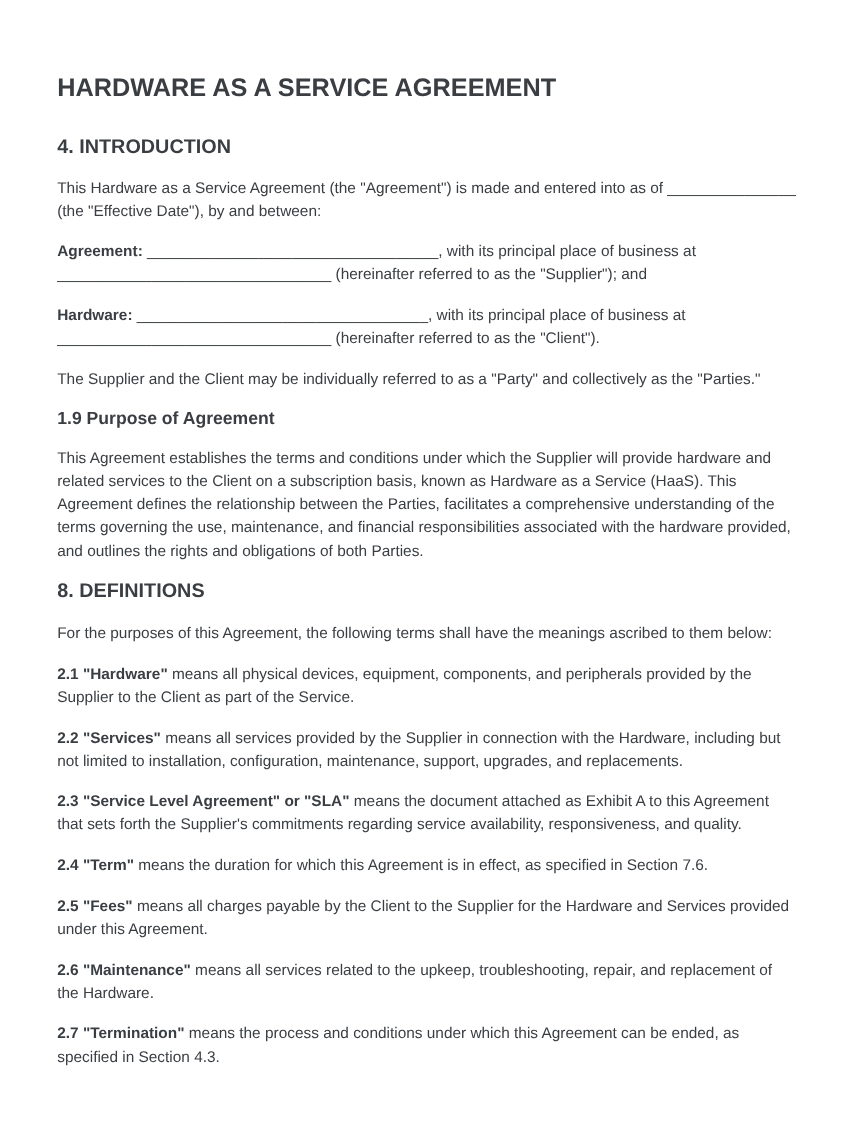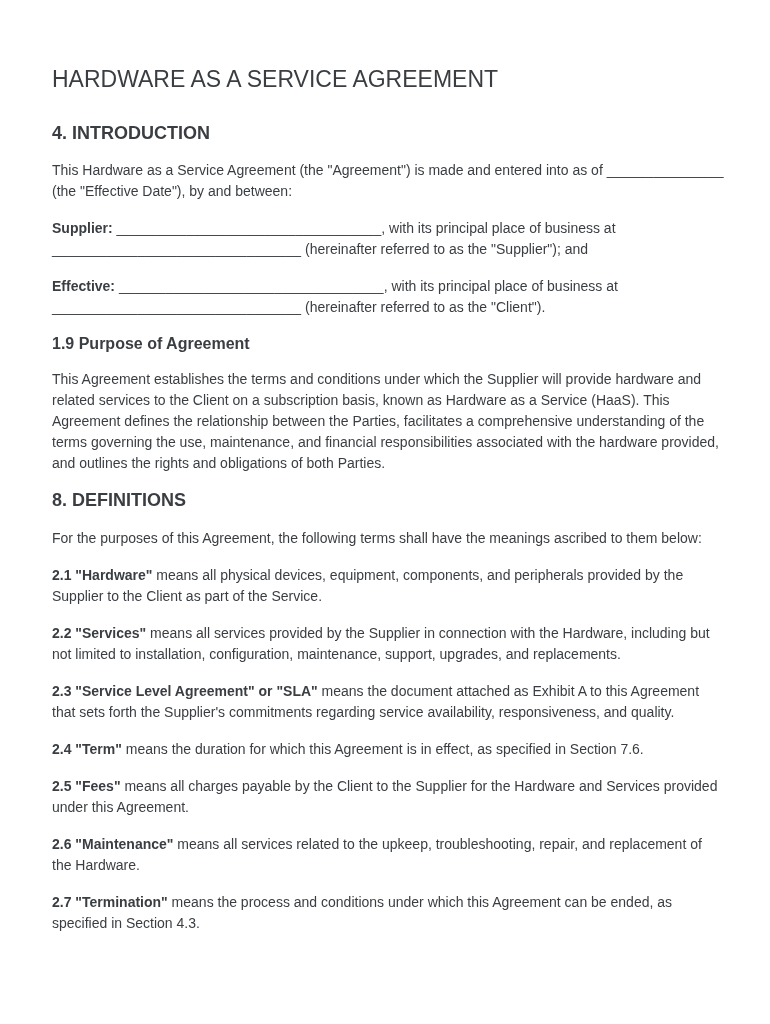--- a/index.html
+++ b/index.html
@@ -13,21 +13,21 @@
     box-sizing: border-box;
     padding: 66px 46px 0 52px;
     background: #ffffff;
     font-family: "Liberation Sans", "DejaVu Sans", sans-serif;
     color: #3a3e42;
     overflow: hidden;
   }
   h1.doc-title {
     font-size: 23px;
     line-height: 1.2;
-    font-weight: 400;
+    font-weight: 700;
     margin: 0 0 29px 0;
   }
   h2.section-heading {
     font-size: 18px;
     line-height: 1.2;
     font-weight: 700;
     margin: 14px 0 12px 0;
   }
   h3.subsection-heading {
     font-size: 16px;
@@ -45,22 +45,23 @@
   }
 </style>
 </head>
 <body>
 
 <div class="page" style="background: rgb(255, 255, 255); color: rgb(58, 62, 66);">
   <h1 class="doc-title">HARDWARE AS A SERVICE AGREEMENT</h1>
   <div id="doc-body">
       <h2 class="section-heading"><span class="b">4. INTRODUCTION</span></h2>
       <p class="paragraph"><span>This Hardware as a Service Agreement (the "Agreement") is made and entered into as of _______________ (the "Effective Date"), by and between:</span></p>
-      <p class="paragraph"><span class="b">Supplier:</span><span> __________________________________, with its principal place of business at ________________________________ (hereinafter referred to as the "Supplier"); and</span></p>
-      <p class="paragraph"><span class="b">Effective:</span><span> __________________________________, with its principal place of business at ________________________________ (hereinafter referred to as the "Client").</span></p>
+      <p class="paragraph"><span class="b">Agreement:</span><span> __________________________________, with its principal place of business at ________________________________ (hereinafter referred to as the "Supplier"); and</span></p>
+      <p class="paragraph"><span class="b">Hardware:</span><span> __________________________________, with its principal place of business at ________________________________ (hereinafter referred to as the "Client").</span></p>
+      <p class="paragraph"><span>The Supplier and the Client may be individually referred to as a "Party" and collectively as the "Parties."</span></p>
       <h3 class="subsection-heading"><span class="b">1.9 Purpose of Agreement</span></h3>
       <p class="paragraph"><span>This Agreement establishes the terms and conditions under which the Supplier will provide hardware and related services to the Client on a subscription basis, known as Hardware as a Service (HaaS). This Agreement defines the relationship between the Parties, facilitates a comprehensive understanding of the terms governing the use, maintenance, and financial responsibilities associated with the hardware provided, and outlines the rights and obligations of both Parties.</span></p>
       <h2 class="section-heading"><span class="b">8. DEFINITIONS</span></h2>
       <p class="paragraph"><span>For the purposes of this Agreement, the following terms shall have the meanings ascribed to them below:</span></p>
       <p class="paragraph"><span class="b">2.1 "Hardware"</span><span> means all physical devices, equipment, components, and peripherals provided by the Supplier to the Client as part of the Service.</span></p>
       <p class="paragraph"><span class="b">2.2 "Services"</span><span> means all services provided by the Supplier in connection with the Hardware, including but not limited to installation, configuration, maintenance, support, upgrades, and replacements.</span></p>
       <p class="paragraph"><span class="b">2.3 "Service Level Agreement" or "SLA"</span><span> means the document attached as Exhibit A to this Agreement that sets forth the Supplier's commitments regarding service availability, responsiveness, and quality.</span></p>
       <p class="paragraph"><span class="b">2.4 "Term"</span><span> means the duration for which this Agreement is in effect, as specified in Section 7.6.</span></p>
       <p class="paragraph"><span class="b">2.5 "Fees"</span><span> means all charges payable by the Client to the Supplier for the Hardware and Services provided under this Agreement.</span></p>
       <p class="paragraph"><span class="b">2.6 "Maintenance"</span><span> means all services related to the upkeep, troubleshooting, repair, and replacement of the Hardware.</span></p>

